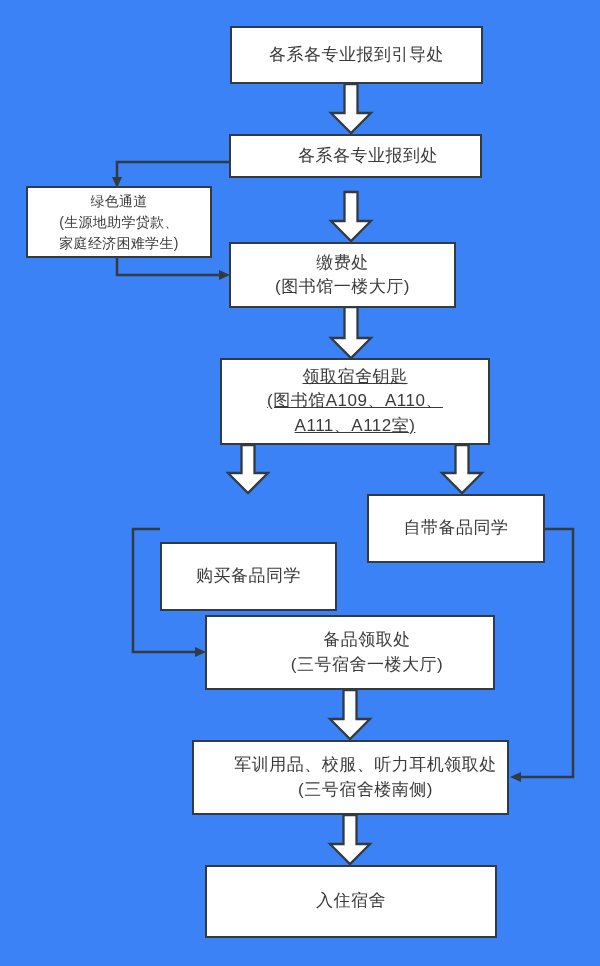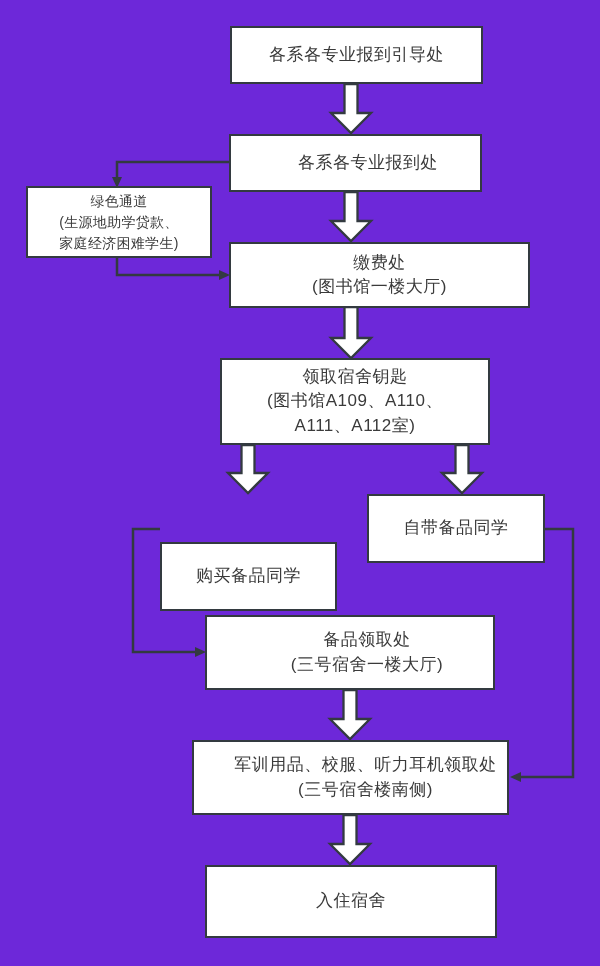--- a/index.html
+++ b/index.html
@@ -4,21 +4,21 @@
 <style>
   html, body {
     margin: 0;
     padding: 0;
     background: #ffffff;
   }
   #canvas {
     position: relative;
     width: 600px;
     height: 966px;
-    background: #6d28d9;
+    background: #3b82f6;
     font-family: "Liberation Sans", "DejaVu Sans", sans-serif;
     overflow: hidden;
   }
   #connectors {
     position: absolute;
     left: 0;
     top: 0;
     width: 600px;
     height: 966px;
   }
@@ -80,36 +80,36 @@
     <polygon class="thin-head" points="206,652 195,647 195,657"></polygon>
 
     <polyline class="thin-line" points="545,529 573,529 573,777 519,777"></polyline>
     <polygon class="thin-head" points="510,777 521,772 521,782"></polygon>
   </svg>
 
   <div class="node" style="left:230px; top:26px; width:253px; height:58px;">
     <div class="line">各系各专业报到引导处</div>
   </div>
 
-  <div class="node" style="left:229px; top:134px; width:253px; height:58px;padding-left:25px;">
+  <div class="node" style="left:229px; top:134px; width:253px; height:44px;padding-left:25px;">
     <div class="line">各系各专业报到处</div>
   </div>
 
   <div class="node node-green" style="left:26px; top:186px; width:186px; height:72px;">
     <div class="line">绿色通道</div>
     <div class="line">(生源地助学贷款、</div>
     <div class="line">家庭经济困难学生)</div>
   </div>
 
-  <div class="node" style="left:229px; top:242px; width:301px; height:66px;">
+  <div class="node" style="left:229px; top:242px; width:227px; height:66px;">
     <div class="line">缴费处</div>
     <div class="line">(图书馆一楼大厅)</div>
   </div>
 
-  <div class="node" style="left:220px; top:358px; width:270px; height:87px;">
+  <div class="node" style="left:220px; top:358px; width:270px; height:87px;text-decoration:underline;">
     <div class="line">领取宿舍钥匙</div>
     <div class="line">(图书馆A109、A110、</div>
     <div class="line">A111、A112室)</div>
   </div>
 
   <div class="node" style="left:160px; top:494px; width:177px; height:69px;margin-top:48px;">
     <div class="line">购买备品同学</div>
   </div>
 
   <div class="node" style="left:367px; top:494px; width:178px; height:69px;">

